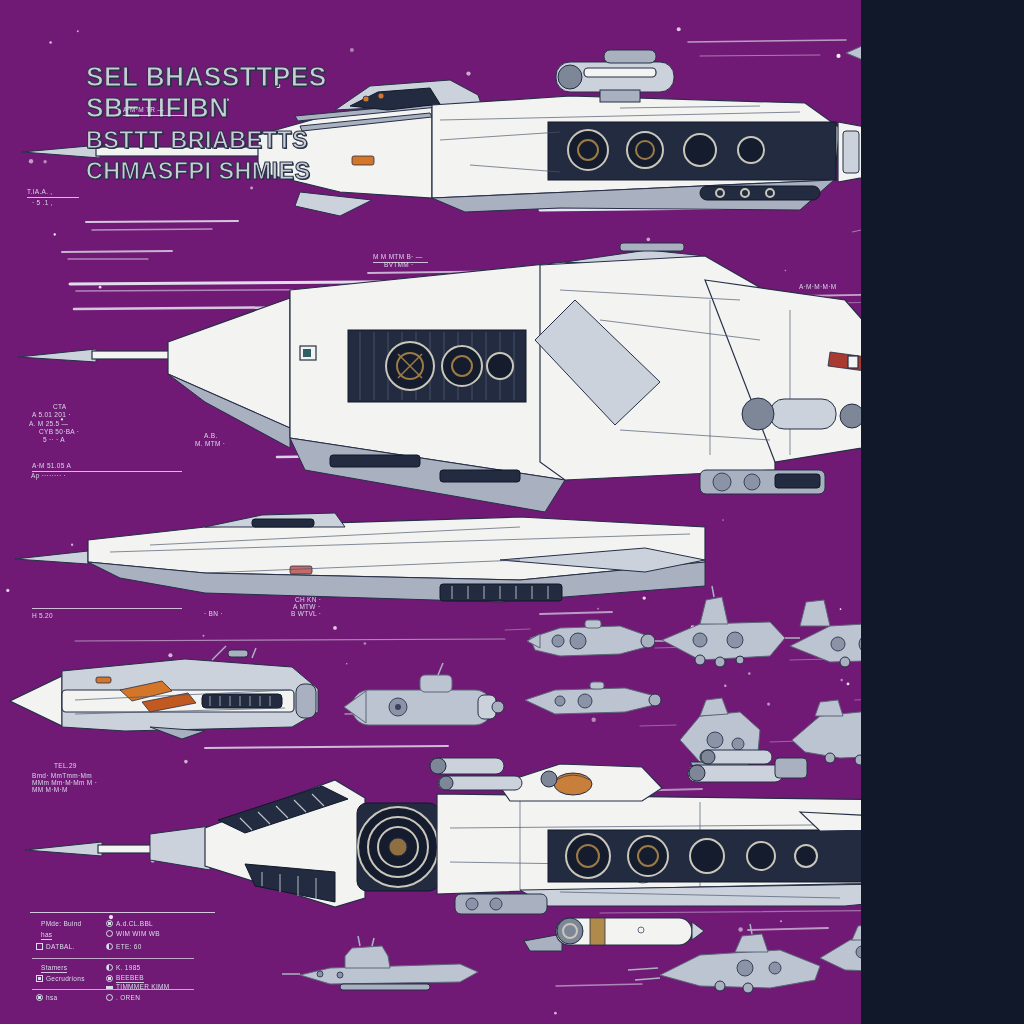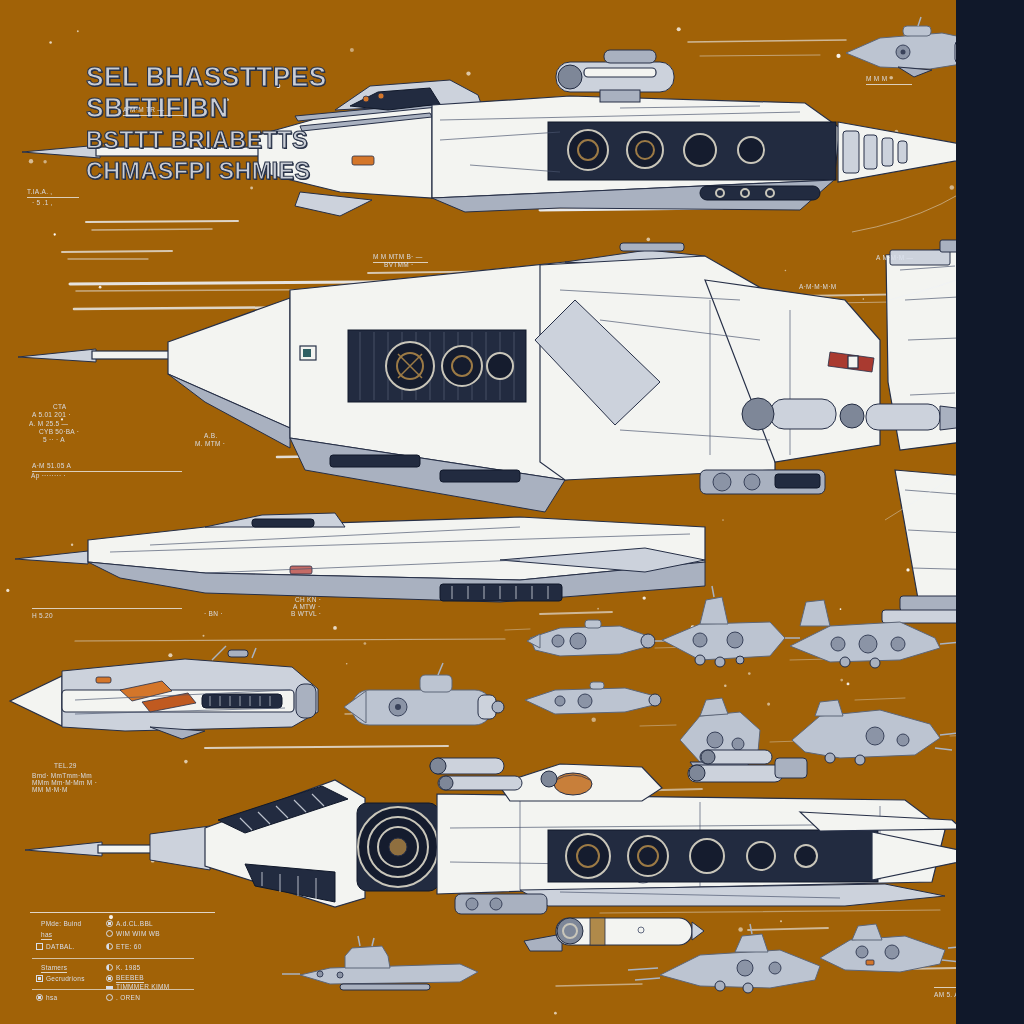--- a/index.html
+++ b/index.html
@@ -1,16 +1,16 @@
 <!DOCTYPE html>
 <html><head>
 <meta charset="utf-8">
 <style>
   html,body{margin:0;padding:0;background:#10182a;}
-  .canvas{position:relative;width:956px;height:1024px;background:#a16207;overflow:hidden;font-family:"Liberation Sans",sans-serif;}
+  .canvas{position:relative;width:861px;height:1024px;background:#701a75;overflow:hidden;font-family:"Liberation Sans",sans-serif;}
   svg.scene{position:absolute;left:0;top:0;}
   
   .hull{fill:#f3f4f1;stroke:#262f47;stroke-width:1.2;}
   .shade{fill:#ccd2dc;stroke:#262f47;stroke-width:1;}
   .gray{fill:#a9b1c0;stroke:#262f47;stroke-width:1;}
   .dgray{fill:#7e8798;stroke:#232c42;stroke-width:1;}
   .dark{fill:#222b40;stroke:#10182a;stroke-width:1;}
   .turb{fill:#151c2e;stroke:#c9c6ba;stroke-width:2;}
   .metal{fill:none;stroke:#c9c6ba;stroke-width:2;}
   .gold{fill:none;stroke:#9c7a45;stroke-width:2;}

